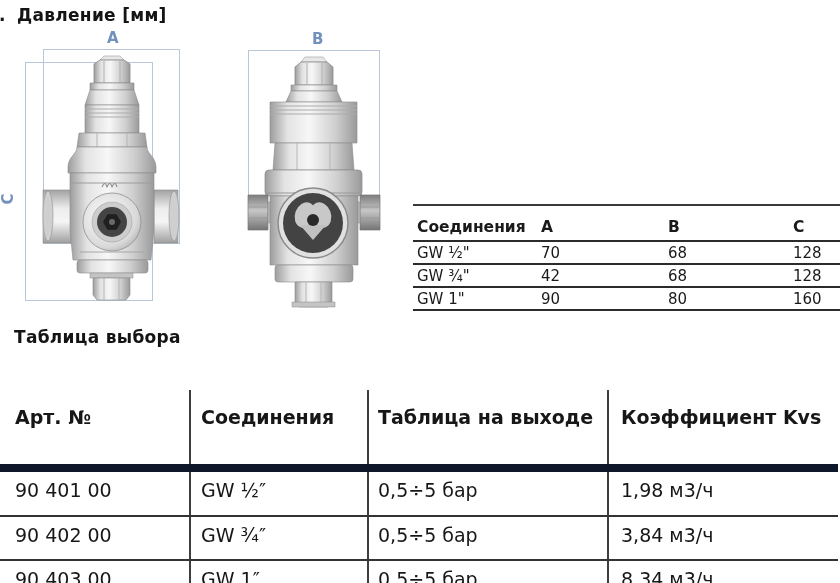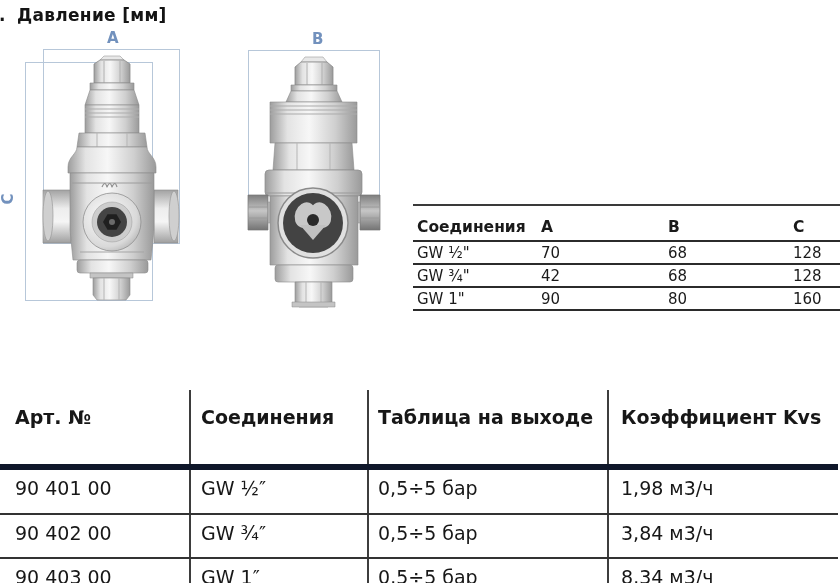--- a/index.html
+++ b/index.html
@@ -32,21 +32,21 @@
   table.dims{position:absolute;left:413px;top:204px;width:427px;border-collapse:collapse;
              table-layout:fixed;font-size:15px;color:#1a1a1a;}
   table.dims th{font-size:15.5px;font-weight:bold;text-align:left;vertical-align:bottom;
                 padding:0 0 4px 4px;height:30px;border-top:2px solid #3a3a3a;border-bottom:2px solid #2b2b2b;}
   table.dims td{height:19px;padding:2px 0 0 4px;vertical-align:top;border-bottom:2px solid #2b2b2b;}
 
   
   table.sel{position:absolute;left:0;top:390px;width:838px;border-collapse:collapse;
             table-layout:fixed;font-size:19px;color:#171717;}
   table.sel th{font-weight:bold;text-align:left;vertical-align:top;height:57px;
-               padding-top:16px;border-bottom:6px solid #0f172a;}
+               padding-top:16px;border-bottom:8px solid #0f172a;}
   table.sel td{vertical-align:top;padding-top:7px;}
   table.sel tr.r1 td{height:35px;border-bottom:2px solid #333;margin-top:12px;}
   table.sel tr.r2 td{height:34px;border-bottom:2px solid #333;border-radius:13px;}
   table.sel tr.r3 td{height:60px;}
   table.sel th:not(:last-child),table.sel td:not(:last-child){border-right:2px solid #3d3d3d;}
   table.sel .c1{padding-left:15px;}
   table.sel .c2{padding-left:10px;}
   table.sel .c3{padding-left:9px;}
   table.sel .c4{padding-left:12px;}
 </style>
@@ -198,20 +198,21 @@
       </tr>
       <tr>
         <td>GW 1"</td>
         <td>90</td>
         <td>80</td>
         <td>160</td>
       </tr>
     </tbody>
   </table>
 
+  <div class="h-main h2">Таблица выбора</div>
 
   <table class="sel">
     <colgroup>
         <col style="width:190px">
         <col style="width:178px">
         <col style="width:240px">
         <col>
       </colgroup>
     <thead>
       <tr>

